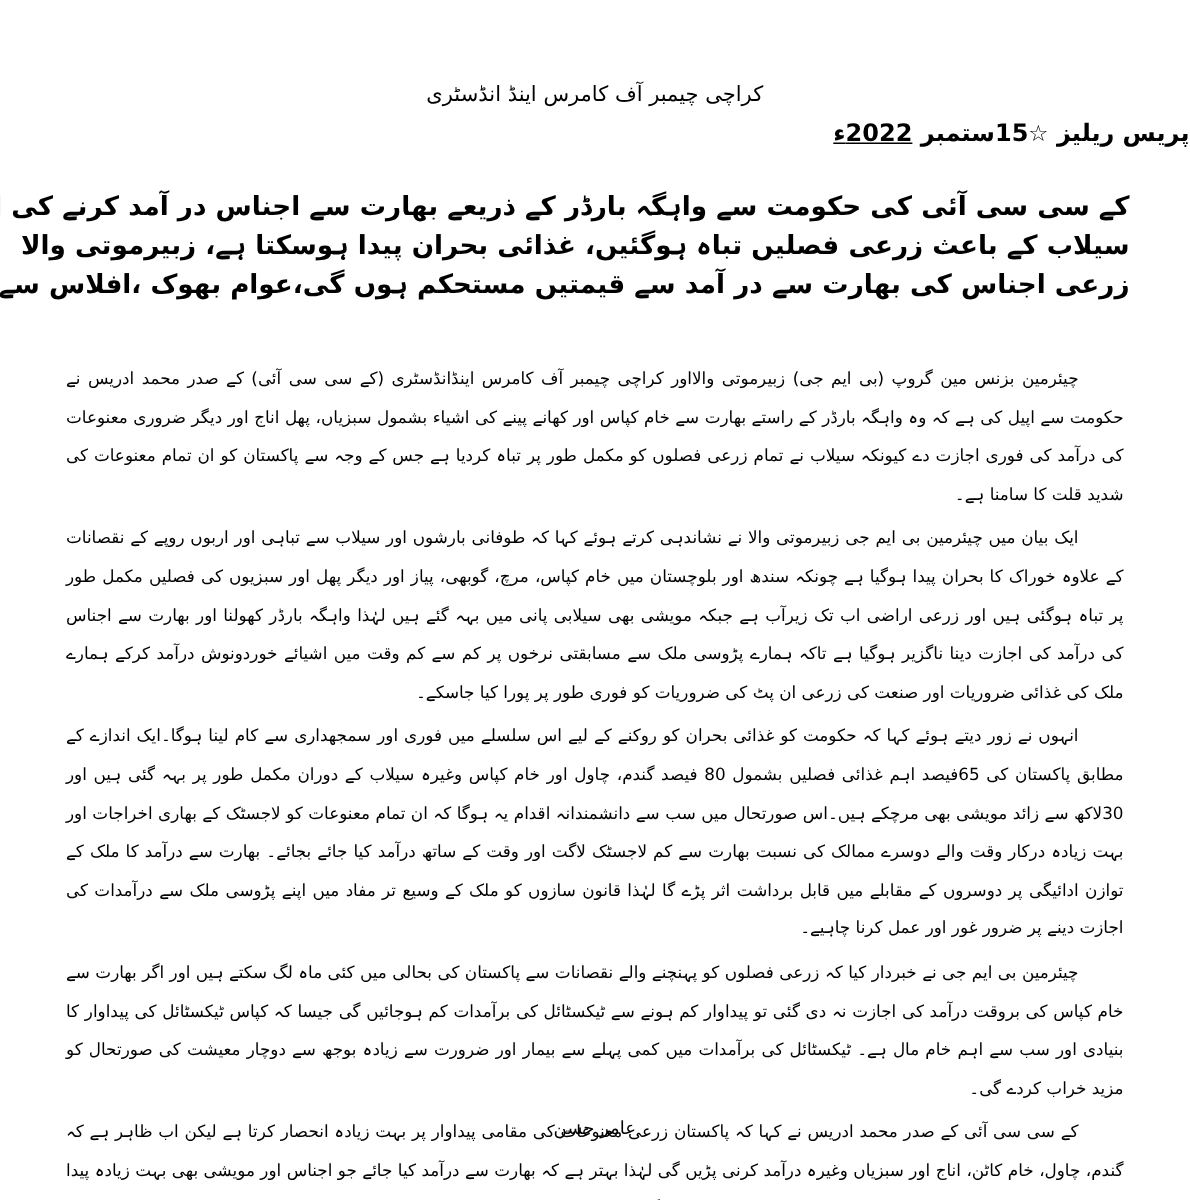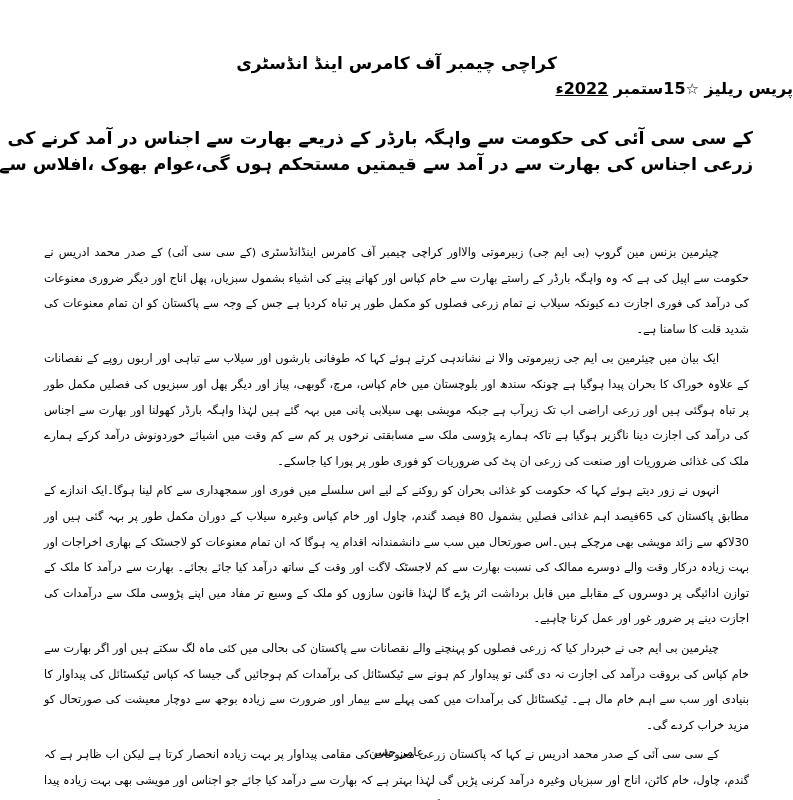--- a/index.html
+++ b/index.html
@@ -20,22 +20,22 @@
       left: 0; top: 0;
       width: 793px;
       height: 800px;
       direction: rtl;
     }
     .org-title {
       position: absolute;
       top: 52px;
       left: 0; right: 0;
       text-align: center;
-      font-weight: bold;
-      font-size: 17px;
+      font-weight: normal;
+      font-size: 14px;
       line-height: 22px;
     }
     .release-line {
       position: absolute;
       top: 78px;
       left: 0; right: 0;
       text-align: right;
       font-weight: bold;
       font-size: 16px;
       line-height: 22px;
@@ -93,20 +93,21 @@
   <div class="org-title">کراچی چیمبر آف کامرس اینڈ انڈسٹری</div>
 
   <div class="release-line">
     <span>پریس ریلیز</span>
     <span class="star">☆</span><span>15ستمبر</span>
     <span class="date-year">2022ء</span>
   </div>
 
   <div class="headline">
     <div>کے سی سی آئی کی حکومت سے واہگہ بارڈر کے ذریعے بھارت سے اجناس در آمد کرنے کی اپیل</div>
+    <div>سیلاب کے باعث زرعی فصلیں تباہ ہوگئیں، غذائی بحران پیدا ہوسکتا ہے، زبیرموتی والا</div>
     <div>زرعی اجناس کی بھارت سے در آمد سے قیمتیں مستحکم ہوں گی،عوام بھوک ،افلاس سے بچیں گے، محمد ادریس</div>
   </div>
 
   <div class="body">
     <p>چیئرمین بزنس مین گروپ (بی ایم جی) زبیرموتی والااور کراچی چیمبر آف کامرس اینڈانڈسٹری (کے سی سی آئی) کے صدر محمد ادریس نے حکومت سے اپیل کی ہے کہ وہ واہگہ بارڈر کے راستے بھارت سے خام کپاس اور کھانے پینے کی اشیاء بشمول سبزیاں، پھل اناج اور دیگر ضروری معنوعات کی درآمد کی فوری اجازت دے کیونکہ سیلاب نے تمام زرعی فصلوں کو مکمل طور پر تباہ کردیا ہے جس کے وجہ سے پاکستان کو ان تمام معنوعات کی شدید قلت کا سامنا ہے۔</p>
     <p>ایک بیان میں چیئرمین بی ایم جی زبیرموتی والا نے نشاندہی کرتے ہوئے کہا کہ طوفانی بارشوں اور سیلاب سے تباہی اور اربوں روپے کے نقصانات کے علاوہ خوراک کا بحران پیدا ہوگیا ہے چونکہ سندھ اور بلوچستان میں خام کپاس، مرچ، گوبھی، پیاز اور دیگر پھل اور سبزیوں کی فصلیں مکمل طور پر تباہ ہوگئی ہیں اور زرعی اراضی اب تک زیرآب ہے جبکہ مویشی بھی سیلابی پانی میں بہہ گئے ہیں لہٰذا واہگہ بارڈر کھولنا اور بھارت سے اجناس کی درآمد کی اجازت دینا ناگزیر ہوگیا ہے تاکہ ہمارے پڑوسی ملک سے مسابقتی نرخوں پر کم سے کم وقت میں اشیائے خوردونوش درآمد کرکے ہمارے ملک کی غذائی ضروریات اور صنعت کی زرعی ان پٹ کی ضروریات کو فوری طور پر پورا کیا جاسکے۔</p>
     <p>انہوں نے زور دیتے ہوئے کہا کہ حکومت کو غذائی بحران کو روکنے کے لیے اس سلسلے میں فوری اور سمجھداری سے کام لینا ہوگا۔ایک اندازے کے مطابق پاکستان کی 65فیصد اہم غذائی فصلیں بشمول 80 فیصد گندم، چاول اور خام کپاس وغیرہ سیلاب کے دوران مکمل طور پر بہہ گئی ہیں اور 30لاکھ سے زائد مویشی بھی مرچکے ہیں۔اس صورتحال میں سب سے دانشمندانہ اقدام یہ ہوگا کہ ان تمام معنوعات کو لاجسٹک کے بھاری اخراجات اور بہت زیادہ درکار وقت والے دوسرے ممالک کی نسبت بھارت سے کم لاجسٹک لاگت اور وقت کے ساتھ درآمد کیا جائے بجائے۔ بھارت سے درآمد کا ملک کے توازن ادائیگی پر دوسروں کے مقابلے میں قابل برداشت اثر پڑے گا لہٰذا قانون سازوں کو ملک کے وسیع تر مفاد میں اپنے پڑوسی ملک سے درآمدات کی اجازت دینے پر ضرور غور اور عمل کرنا چاہیے۔</p>
     <p>چیئرمین بی ایم جی نے خبردار کیا کہ زرعی فصلوں کو پہنچنے والے نقصانات سے پاکستان کی بحالی میں کئی ماہ لگ سکتے ہیں اور اگر بھارت سے خام کپاس کی بروقت درآمد کی اجازت نہ دی گئی تو پیداوار کم ہونے سے ٹیکسٹائل کی برآمدات کم ہوجائیں گی جیسا کہ کپاس ٹیکسٹائل کی پیداوار کا بنیادی اور سب سے اہم خام مال ہے۔ ٹیکسٹائل کی برآمدات میں کمی پہلے سے بیمار اور ضرورت سے زیادہ بوجھ سے دوچار معیشت کی صورتحال کو مزید خراب کردے گی۔</p>
     <p>کے سی سی آئی کے صدر محمد ادریس نے کہا کہ پاکستان زرعی معنوعات کی مقامی پیداوار پر بہت زیادہ انحصار کرتا ہے لیکن اب ظاہر ہے کہ گندم، چاول، خام کاٹن، اناج اور سبزیاں وغیرہ درآمد کرنی پڑیں گی لہٰذا بہتر ہے کہ بھارت سے درآمد کیا جائے جو اجناس اور مویشی بھی بہت زیادہ پیدا کرتا ہے۔ انہوں نے مزید کہا کہ مقامی منڈیوں میں سبزیوں اور دیگر اشیاء کی قیمتوں میں ہوشربا اضافہ ہونے سے وہ ناقابل برداشت اور معاشرے کے غریب طبقے کی پہنچ سے باہر ہوگئی ہیں۔اس لیے حکومت کو کوئی وقت ضائع کیے بغیر فوری طور پر بھارت سے زرعی درآمدات کی اجازت دینی چاہیے تاکہ قیمتیں مستحکم رکھی جاسکیں اور ملکی عوام بھوک و افلاس سے بچ سکیں۔</p>
   </div>

